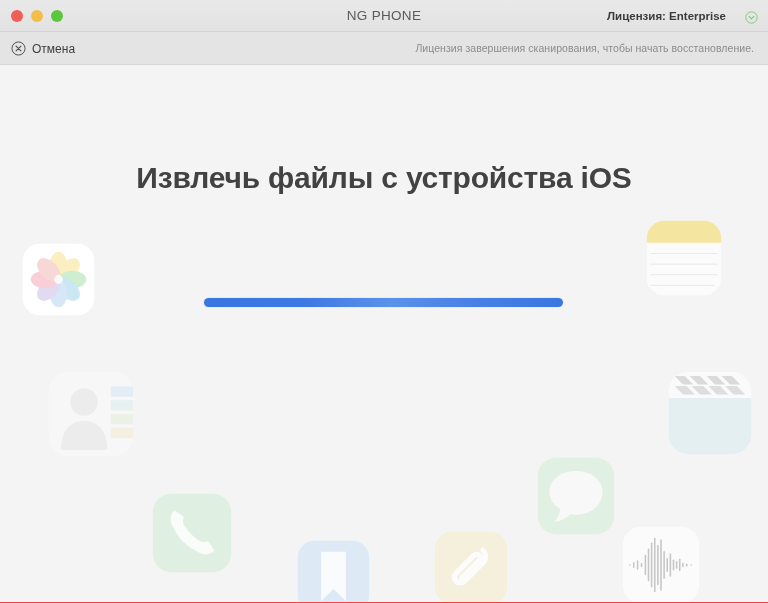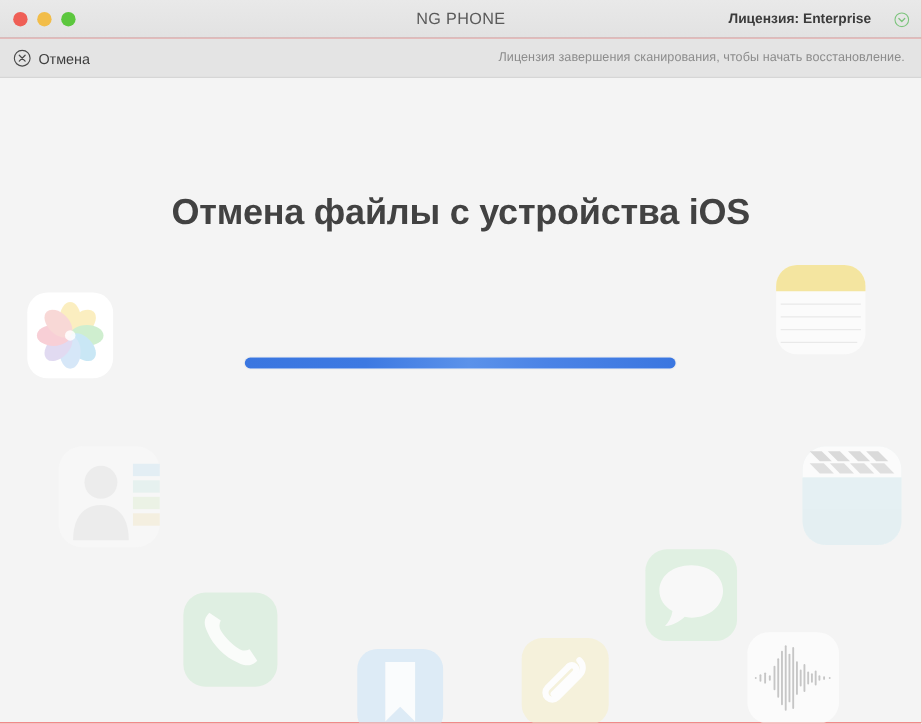--- a/index.html
+++ b/index.html
@@ -330,21 +330,21 @@
           <line x1="70" y1="46" x2="70" y2="54"></line>
           <line x1="74" y1="43" x2="74" y2="57"></line>
           <line x1="78" y1="48" x2="78" y2="52"></line>
           <line x1="83" y1="49" x2="83" y2="51"></line>
           <line x1="89" y1="50" x2="89" y2="50"></line>
         </g>
       </svg>
     </div>
 
     <div class="center-block">
-      <div class="page-title">Отмена файлы с устройства iOS</div>
+      <div class="page-title">Извлечь файлы с устройства iOS</div>
     </div>
 
     <div class="progress-track">
       <div class="progress-fill" style="width: 100%;"></div>
     </div>
 
   </div>
 </div>
 
 </body></html>

